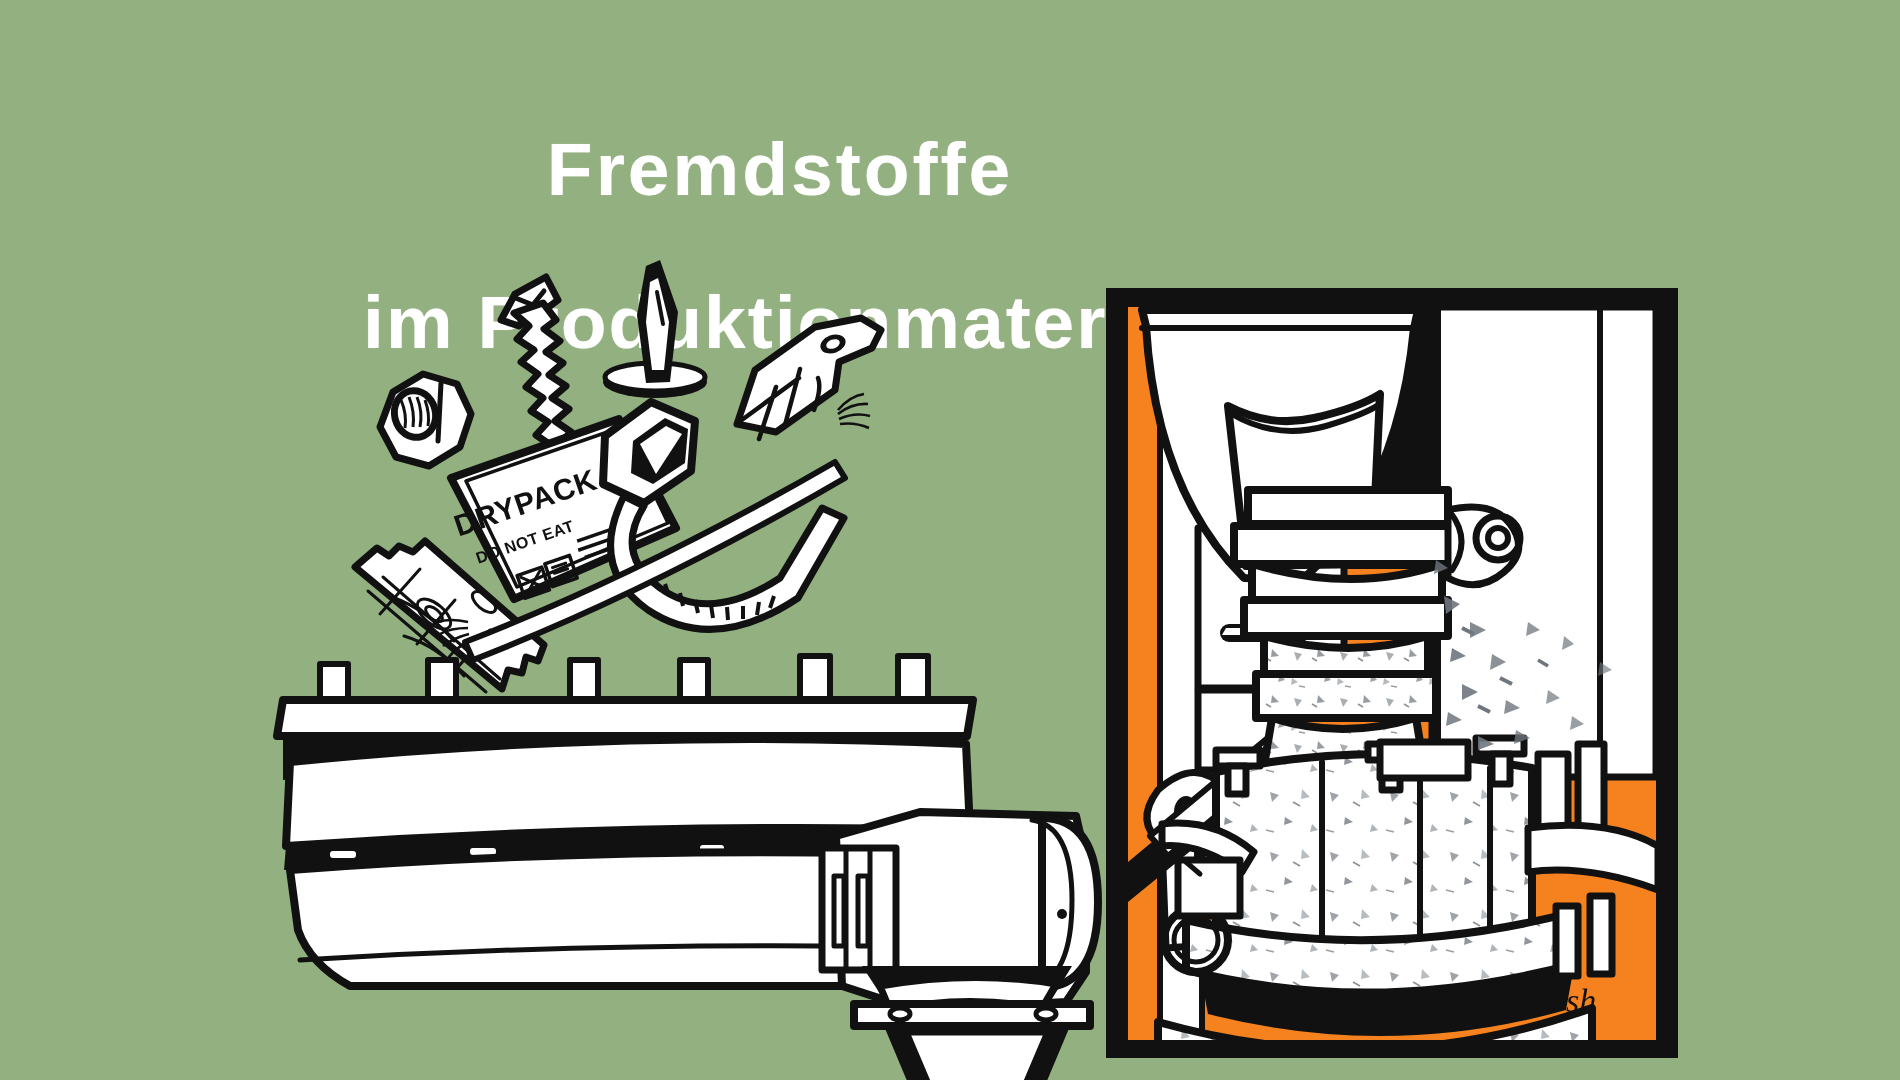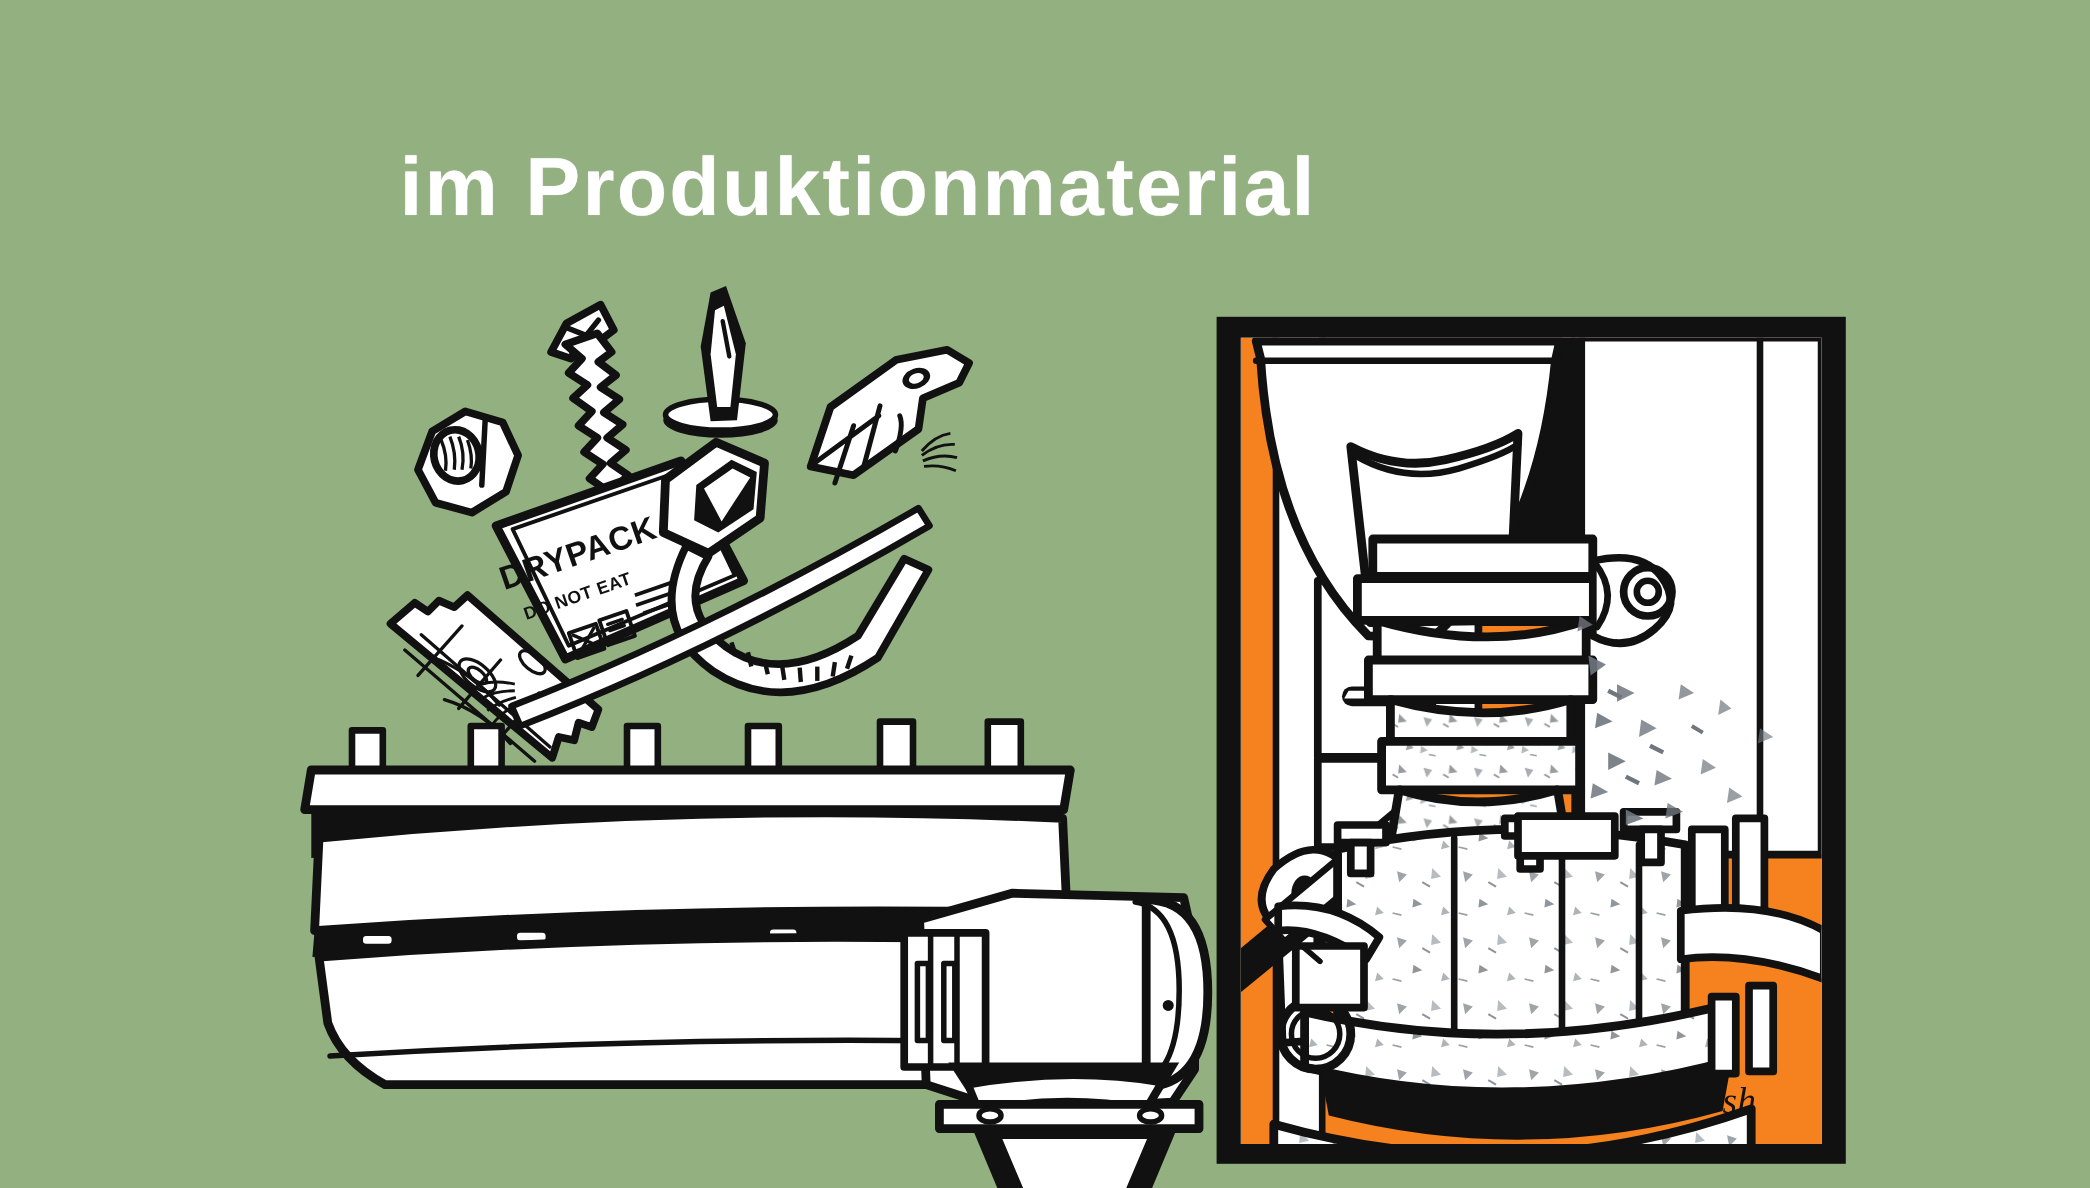--- a/index.html
+++ b/index.html
@@ -42,20 +42,21 @@
   .paper { fill: #ffffff; }
   .none  { fill: none; }
   .o     { stroke: #111111; stroke-linejoin: round; stroke-linecap: round; }
 </style>
 </head>
 <body style="background: rgb(147, 176, 128);">
 
 <div id="stage" style="background: rgb(147, 176, 128);">
 
   <div id="title" style="color: rgb(255, 255, 255);">
+    <div>Fremdstoffe</div>
     <div class="line2">im Produktionmaterial</div>
   </div>
 
   <svg class="art" width="1900" height="1080" viewBox="0 0 1900 1080">
 
     <defs>
 
       <pattern id="speck" width="46" height="46" patternUnits="userSpaceOnUse">
         <rect width="46" height="46" fill="#ffffff"></rect>
         <polygon points="6,8 14,10 9,17" fill="#9aa0a6" opacity="0.85"></polygon>

